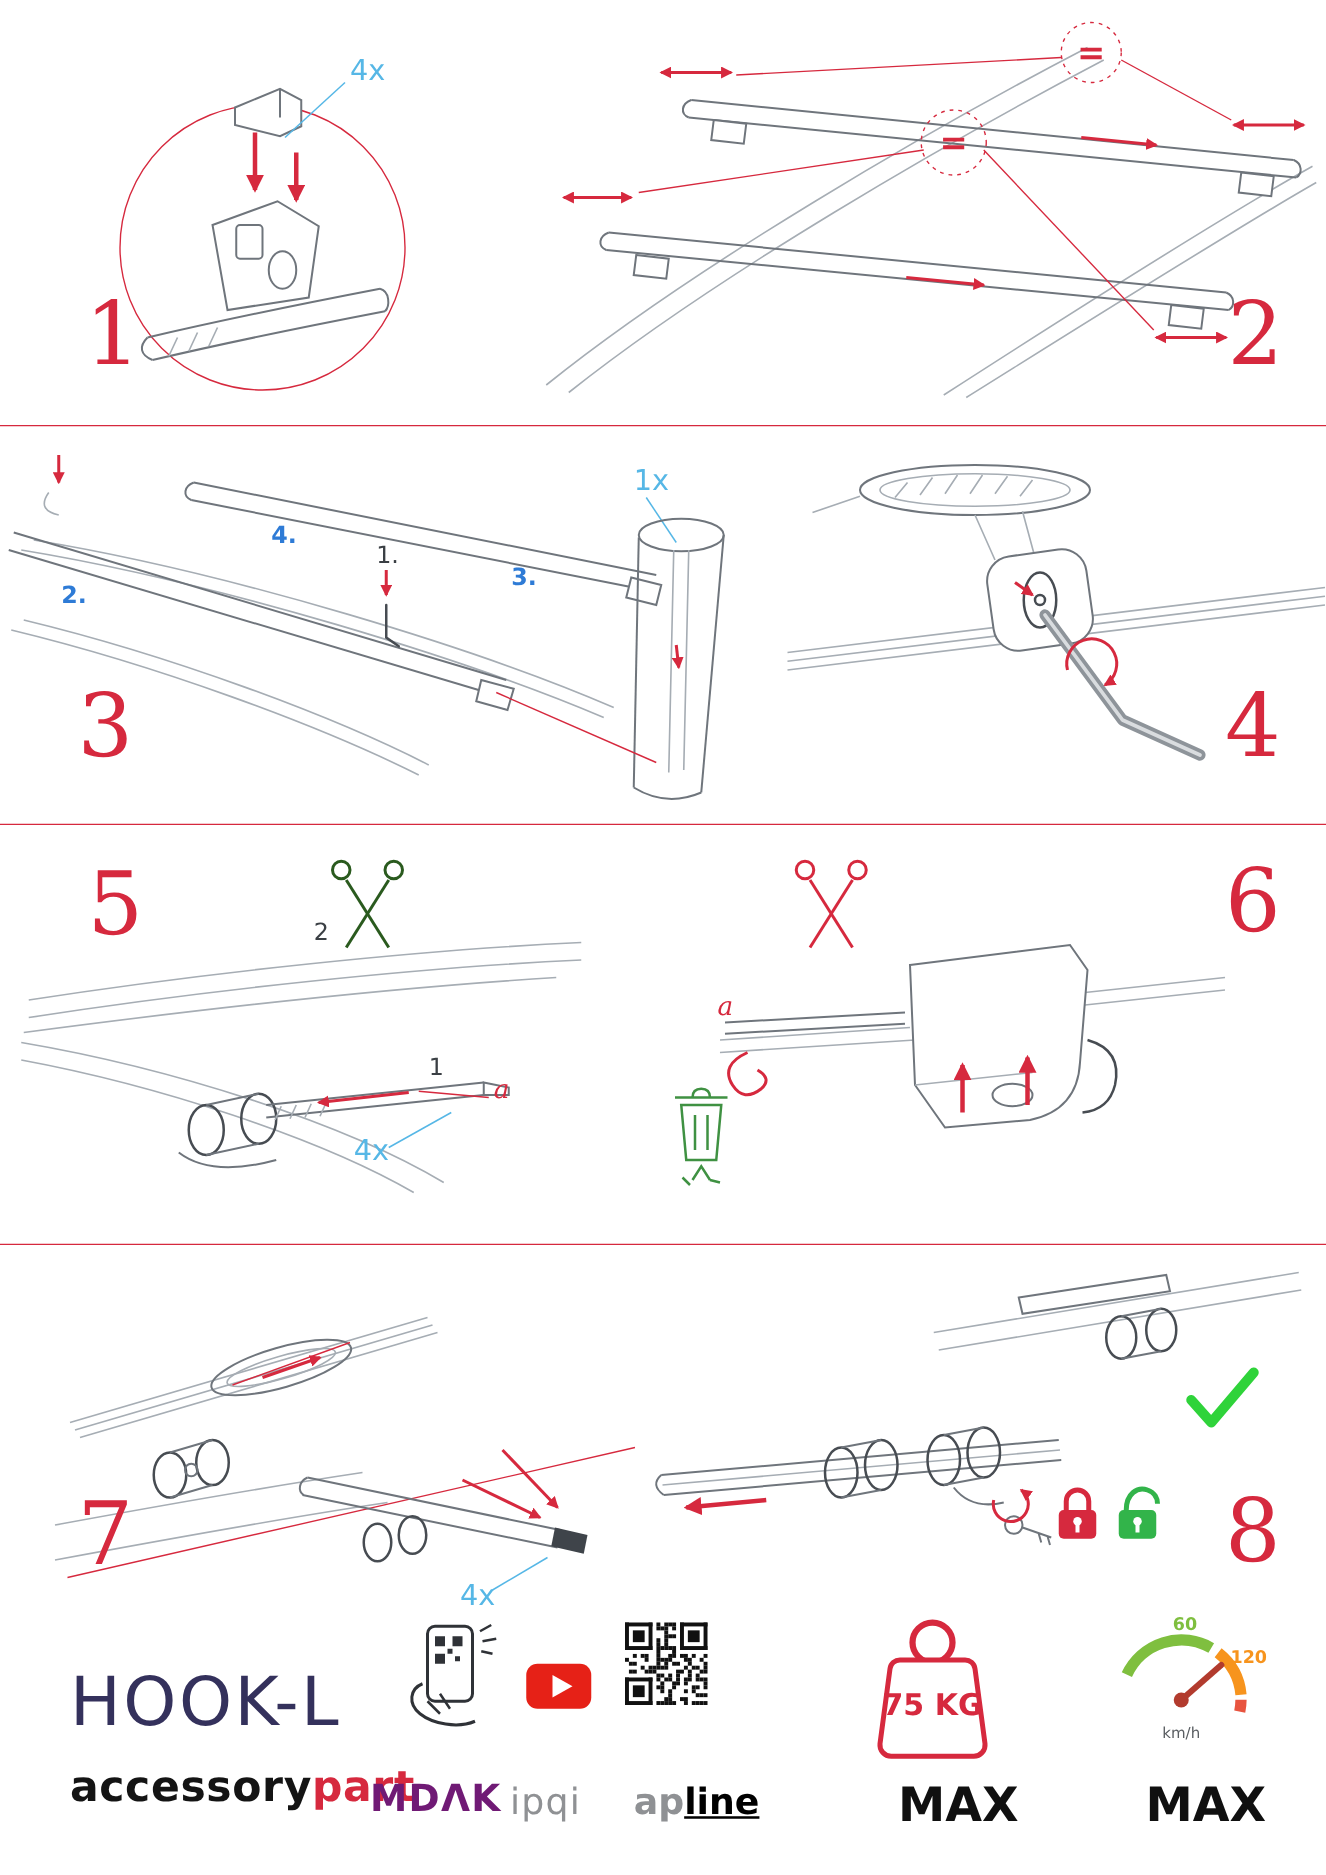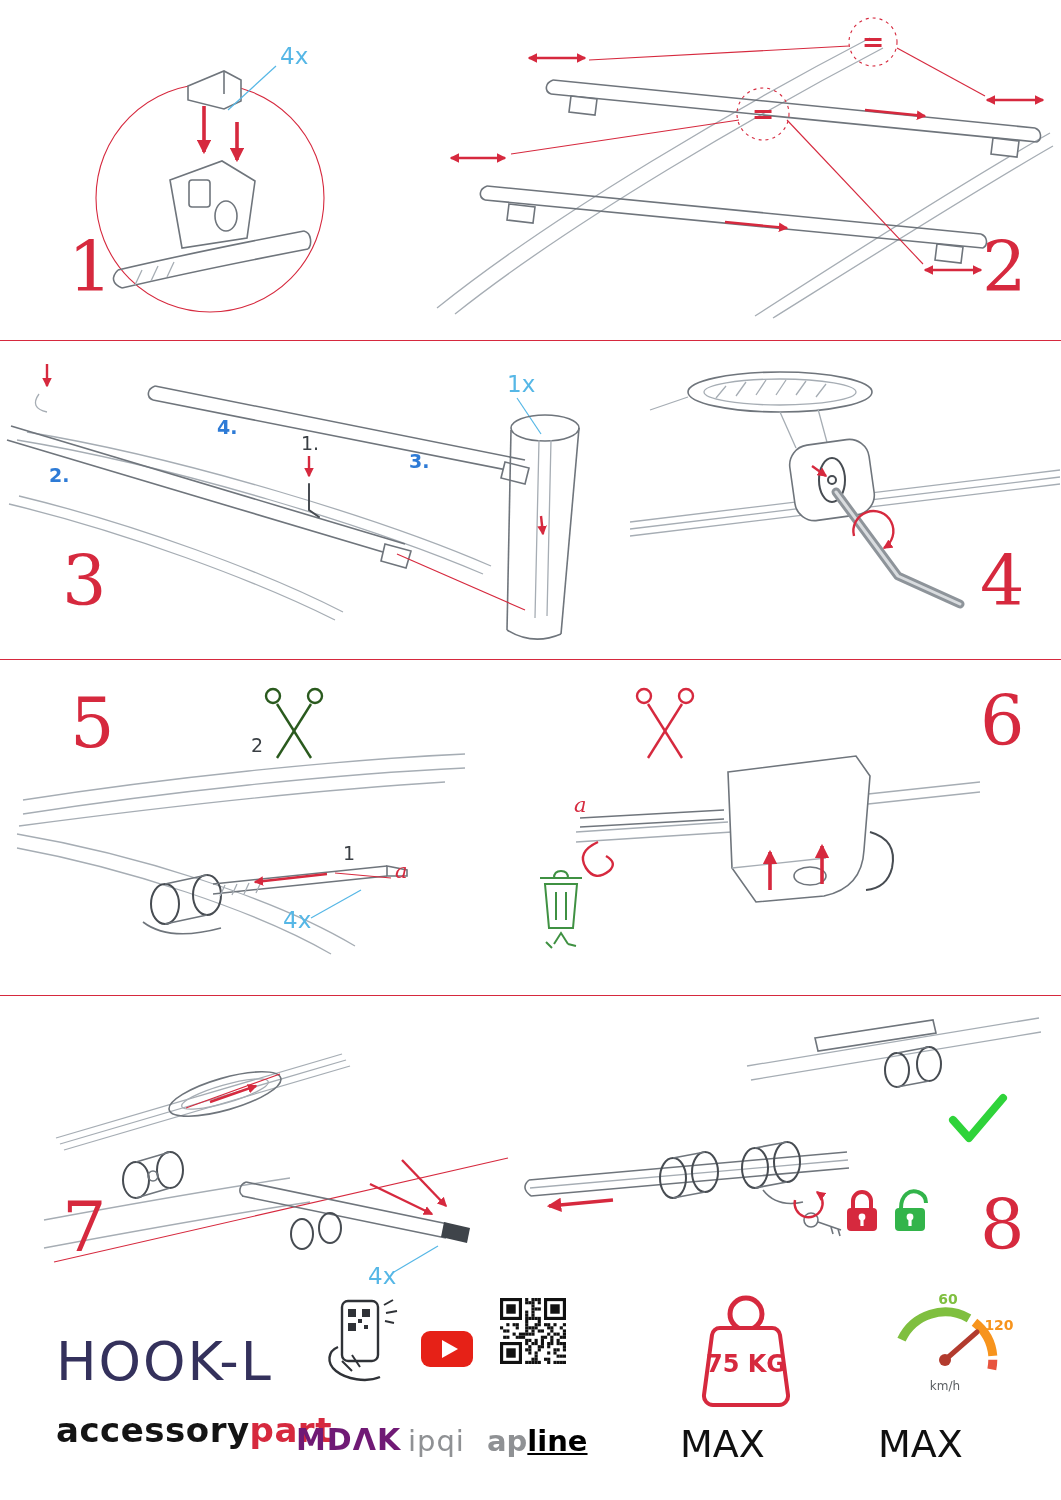--- a/index.html
+++ b/index.html
@@ -15,22 +15,22 @@
   .seq .gray{color:#63676c;}
   .seq .blue{color:#2e7bd6;margin-left:12px;}
 
   
   .product{position:absolute;font-size:54px;color:#34315c;letter-spacing:2px;}
   .brand{position:absolute;font-size:34px;font-weight:600;letter-spacing:.5px;}
   .brand .b1{color:#141414;} .brand .b2{color:#d6293e;}
   .logo-mdak{position:absolute;font-size:30px;font-weight:700;color:#701a75;letter-spacing:1px;}
   .logo-ipqi{position:absolute;font-size:29px;color:#8f9194;letter-spacing:1px;}
   .logo-apline{position:absolute;font-size:29px;font-weight:600;}
-  .logo-apline .ap{color:#8f9194;} .logo-apline .line{color:#000000;text-decoration:underline;}
-  .maxlabel{position:absolute;font-size:38px;font-weight:400;color:#101010;width:135px;text-align:left;}
+  .logo-apline .ap{color:#8f9194;margin-left:20px;} .logo-apline .line{color:#000000;text-decoration:underline;}
+  .maxlabel{position:absolute;font-size:38px;font-weight:700;color:#101010;width:135px;text-align:right;}
 
   
   .g1{fill:none;stroke:#a6adb4;stroke-width:1.3;}
   .g2{fill:none;stroke:#6f757c;stroke-width:1.6;}
   .g3{fill:none;stroke:#474c52;stroke-width:2;}
   .gf{fill:#fff;stroke:#6f757c;stroke-width:1.6;}
   .gdark{fill:#3f444a;stroke:none;}
   .r1{fill:none;stroke:#d6293e;stroke-width:1.1;}
   .r2{fill:none;stroke:#d6293e;stroke-width:2.4;}
   .r3{fill:none;stroke:#d6293e;stroke-width:3.6;}

